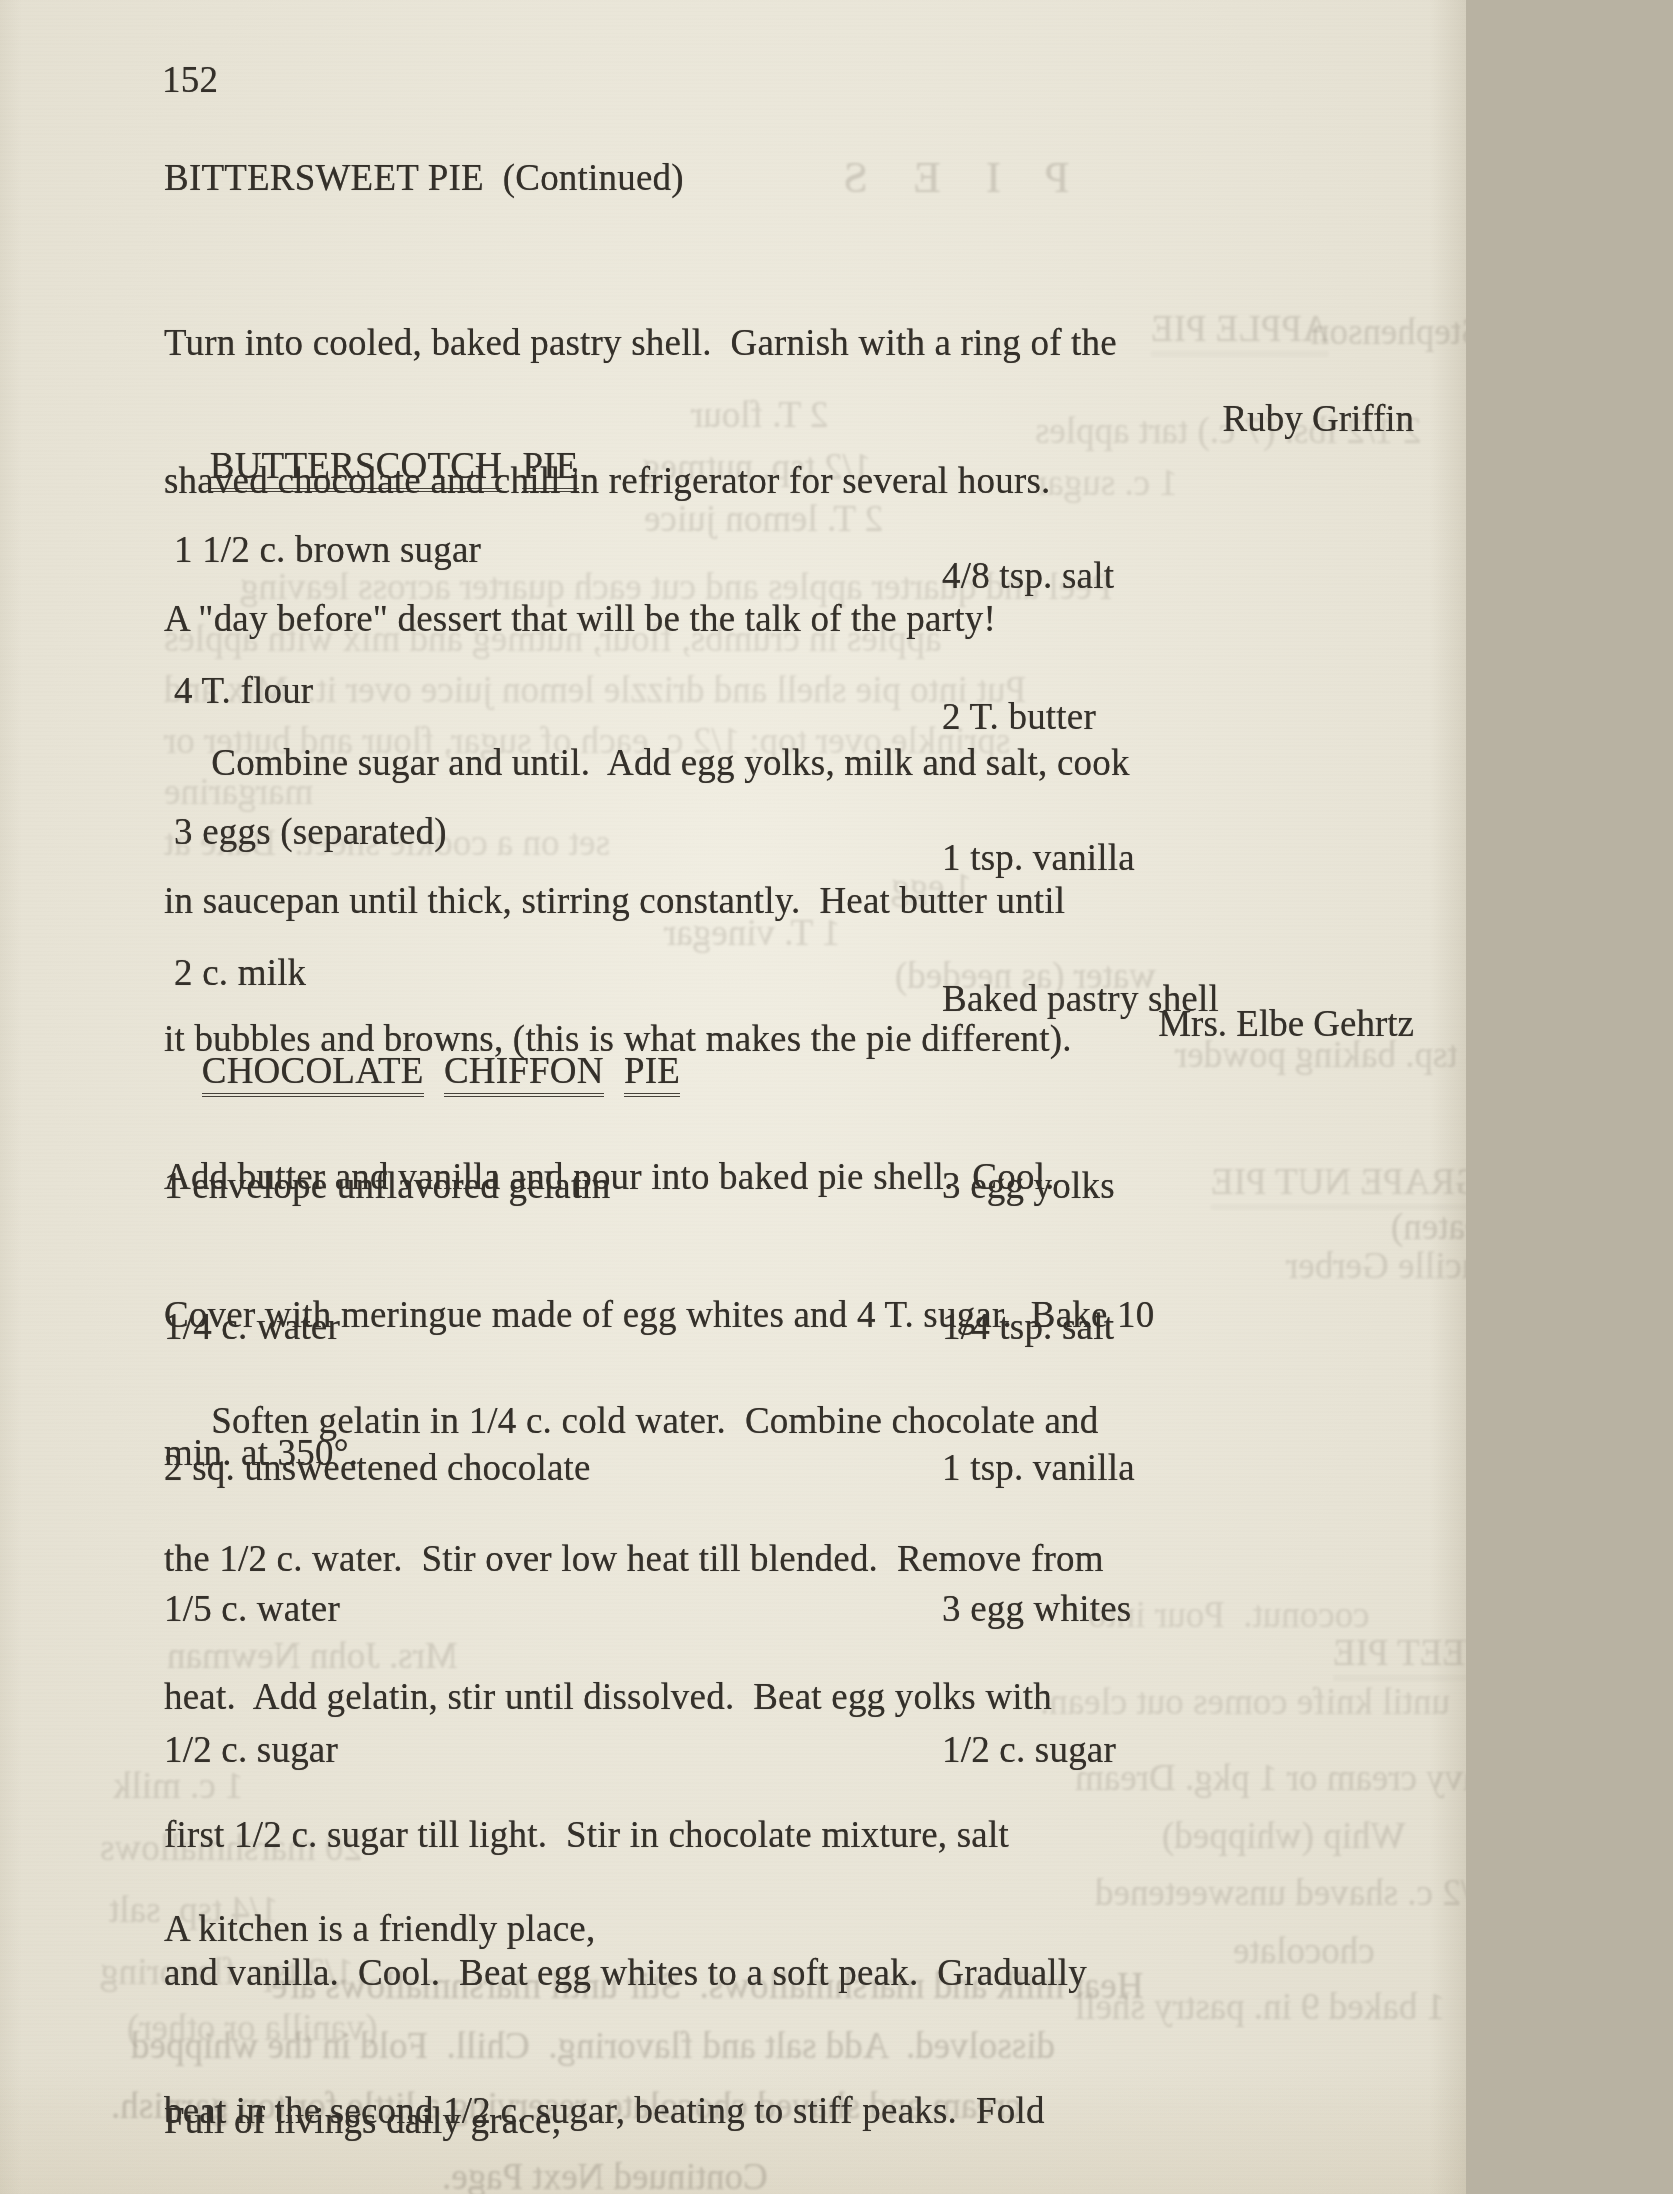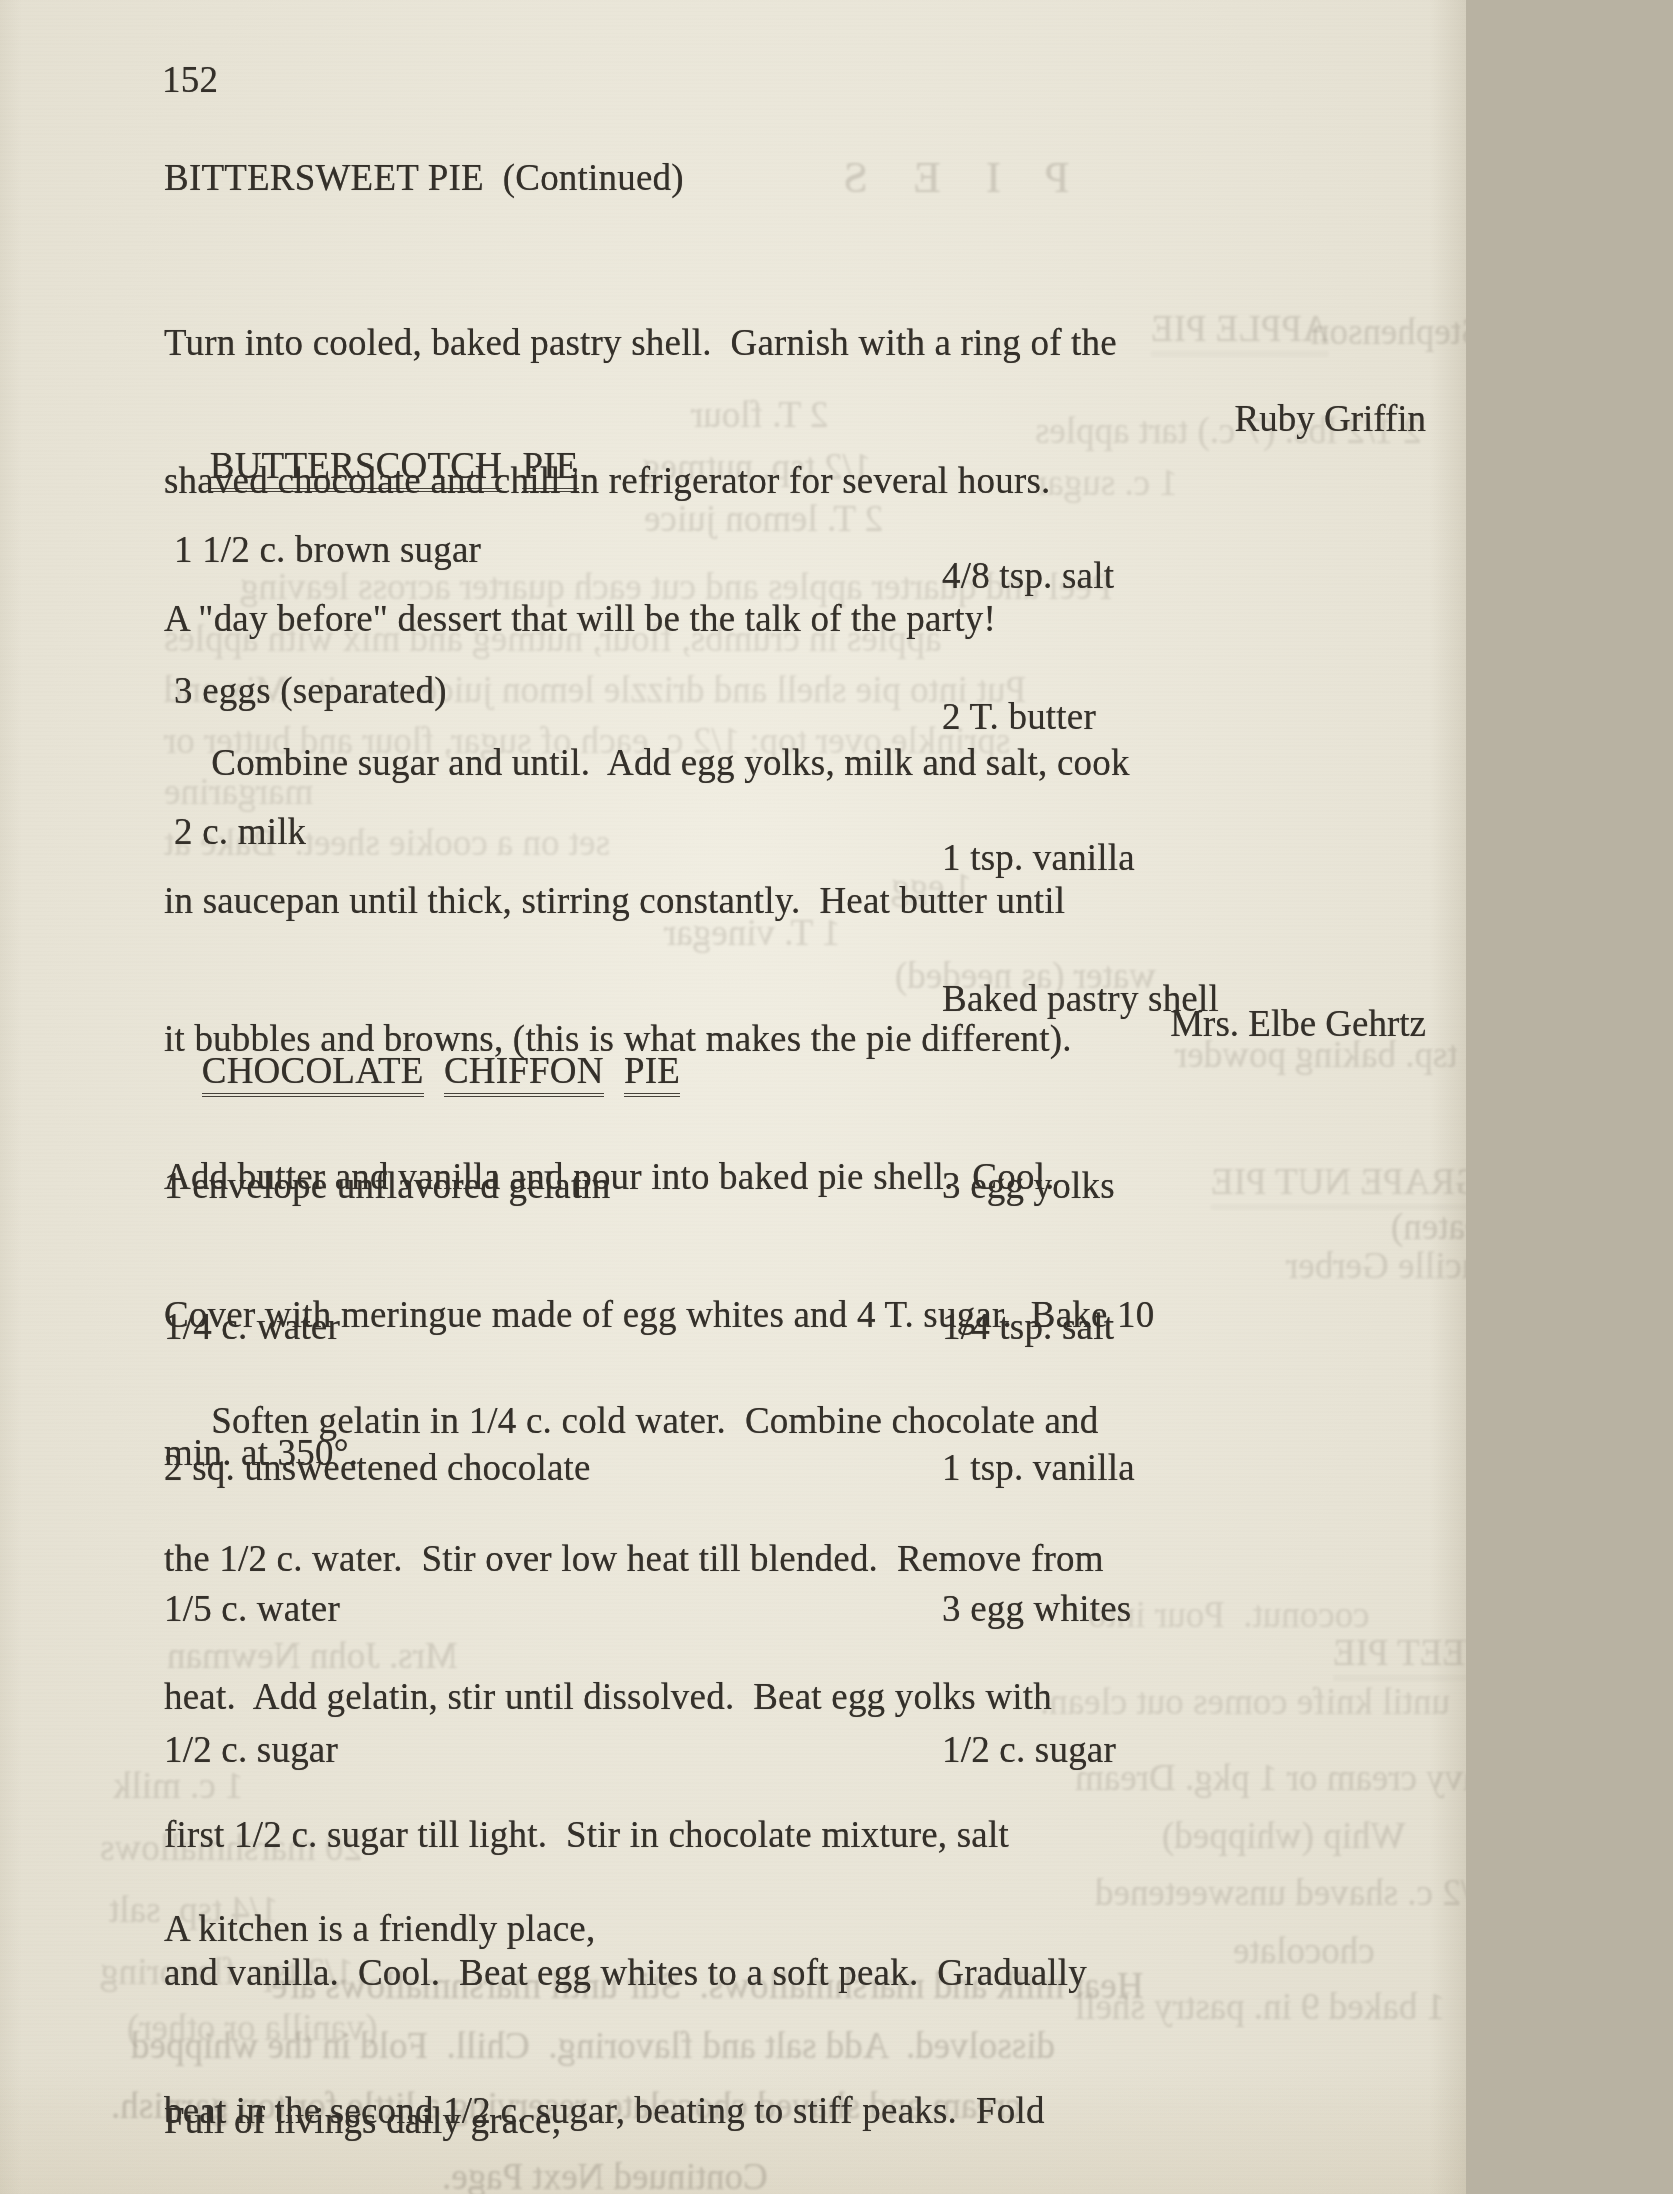--- a/index.html
+++ b/index.html
@@ -24,21 +24,21 @@
     white-space:pre;
     letter-spacing:0.2px;
     text-shadow:0 0.4px 0 rgba(46,41,34,0.35), 0 0 0.9px rgba(46,41,34,0.40);
   }
   .txt div{white-space:pre;}
   .ing{line-height:47px;}
   .para8{line-height:46px;}
   .poem{line-height:64px;}
   .uw{border-bottom:4.9px double rgba(47,42,35,0.88);padding-bottom:2.2px;margin-right:20.4px;}
   .uw:last-child{margin-right:0;}
-  .author{position:absolute;right:40px;font-size:37px;white-space:pre;
+  .author{position:absolute;right:52px;font-size:37px;white-space:pre;
     text-shadow:0 0.4px 0 rgba(46,41,34,0.35), 0 0 0.9px rgba(46,41,34,0.40);}
   
   .ghost{
     position:absolute;
     font-size:37px;
     white-space:pre;
     transform:scaleX(-1);
     color:#5f564a;
     filter:blur(1.1px);
     text-shadow:0 0 1.3px rgba(95,86,74,0.6);
@@ -150,20 +150,21 @@
     <div>A "day before" dessert that will be the talk of the party!</div>
   </div>
 
   <div class="txt" style="left:172px;top:397px;">
     <span class="uw">BUTTERSCOTCH</span><span class="uw">PIE</span>
   </div>
   <div class="author" style="top:397px;">Ruby Griffin</div>
 
   <div class="txt ing" style="left:164px;top:432px;margin-left:10px;">
     <div>1 1/2 c. brown sugar</div>
+    <div>4 T. flour</div>
     <div>3 eggs (separated)</div>
     <div>2 c. milk</div>
   </div>
   <div class="txt ing" style="left:942px;top:458px;">
     <div>4/8 tsp. salt</div>
     <div>2 T. butter</div>
     <div>1 tsp. vanilla</div>
     <div>Baked pastry shell</div>
   </div>
 

